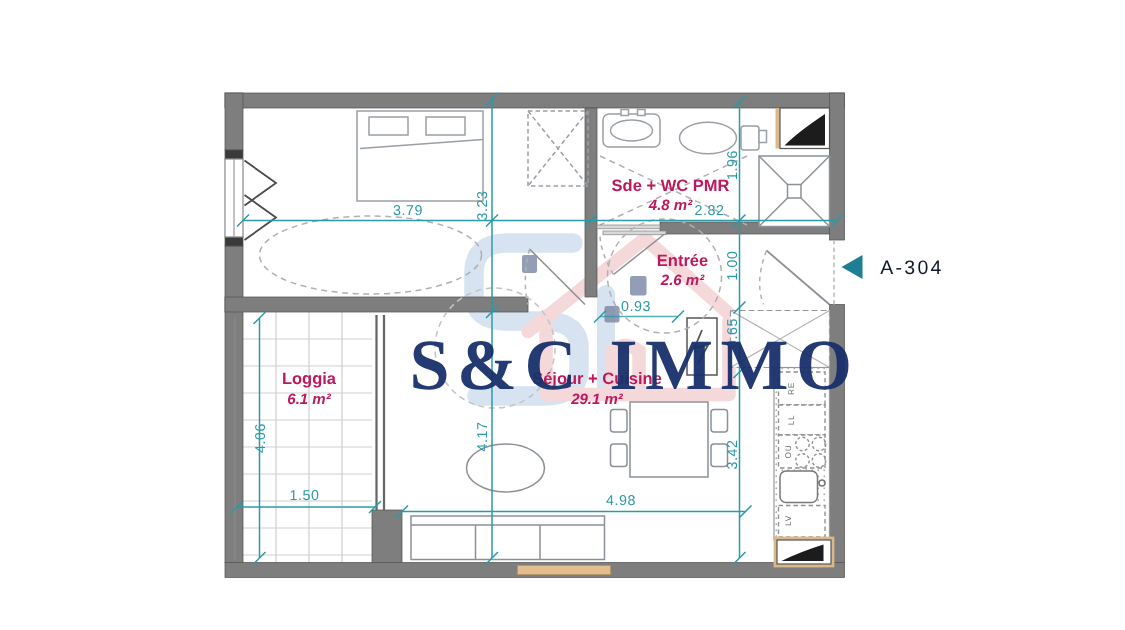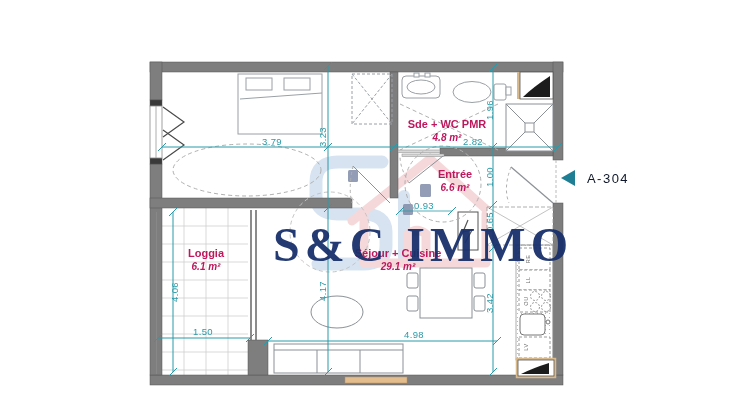--- a/index.html
+++ b/index.html
@@ -223,21 +223,21 @@
 
   <polygon points="561,178 575,170 575,186" fill="#1e7f94"></polygon>
 </svg>
 
 <div class="lbl" style="left:447px;top:129px;">
   <span class="room-name">Sde + WC PMR</span>
   <span class="room-area">4.8 m²</span>
 </div>
 <div class="lbl" style="left:439px;top:179px;margin-left:16px;">
   <span class="room-name">Entrée</span>
-  <span class="room-area">6.6 m²</span>
+  <span class="room-area">2.6 m²</span>
 </div>
 <div class="lbl" style="left:398px;top:258px;">
   <span class="room-name">Séjour + Cuisine</span>
   <span class="room-area">29.1 m²</span>
 </div>
 <div class="lbl" style="left:206px;top:258px;">
   <span class="room-name">Loggia</span>
   <span class="room-area">6.1 m²</span>
 </div>
 

